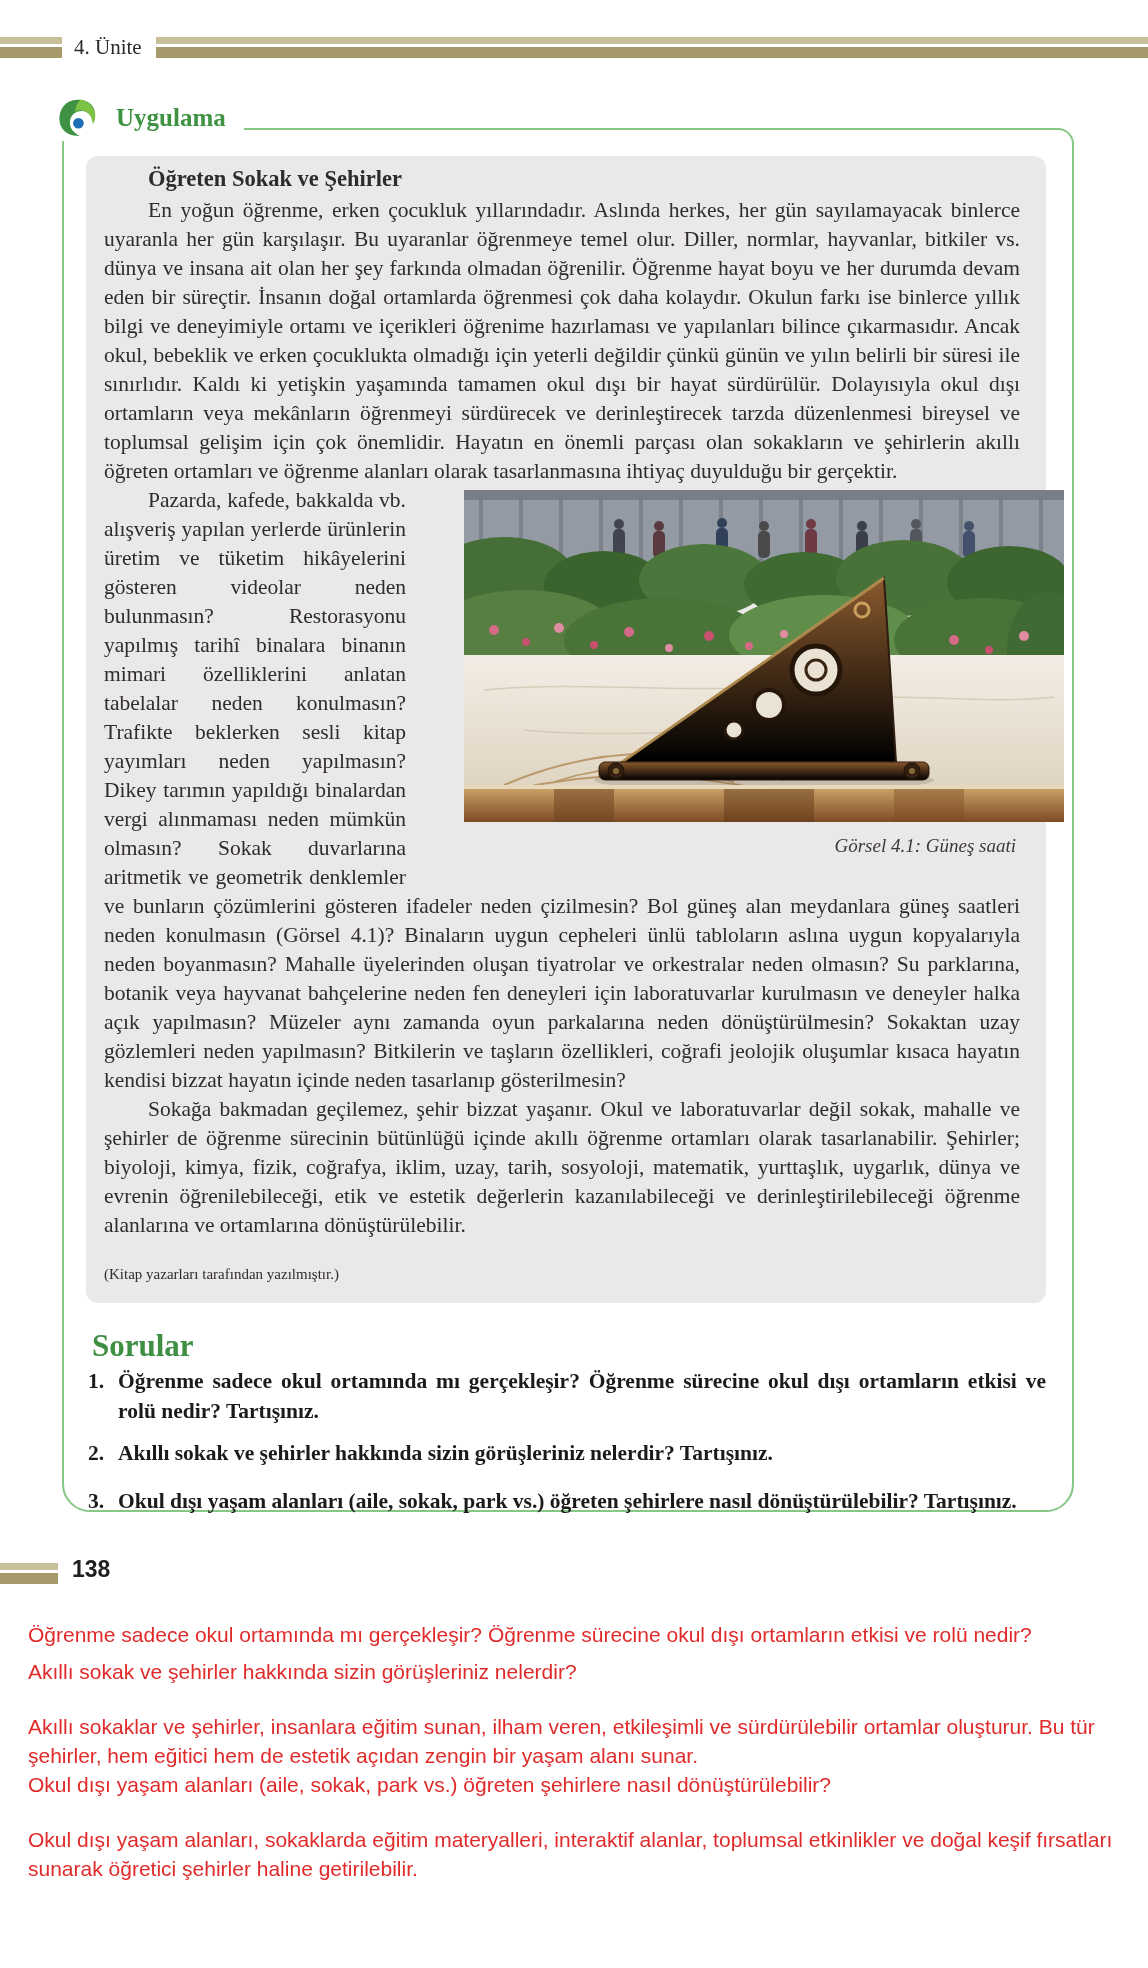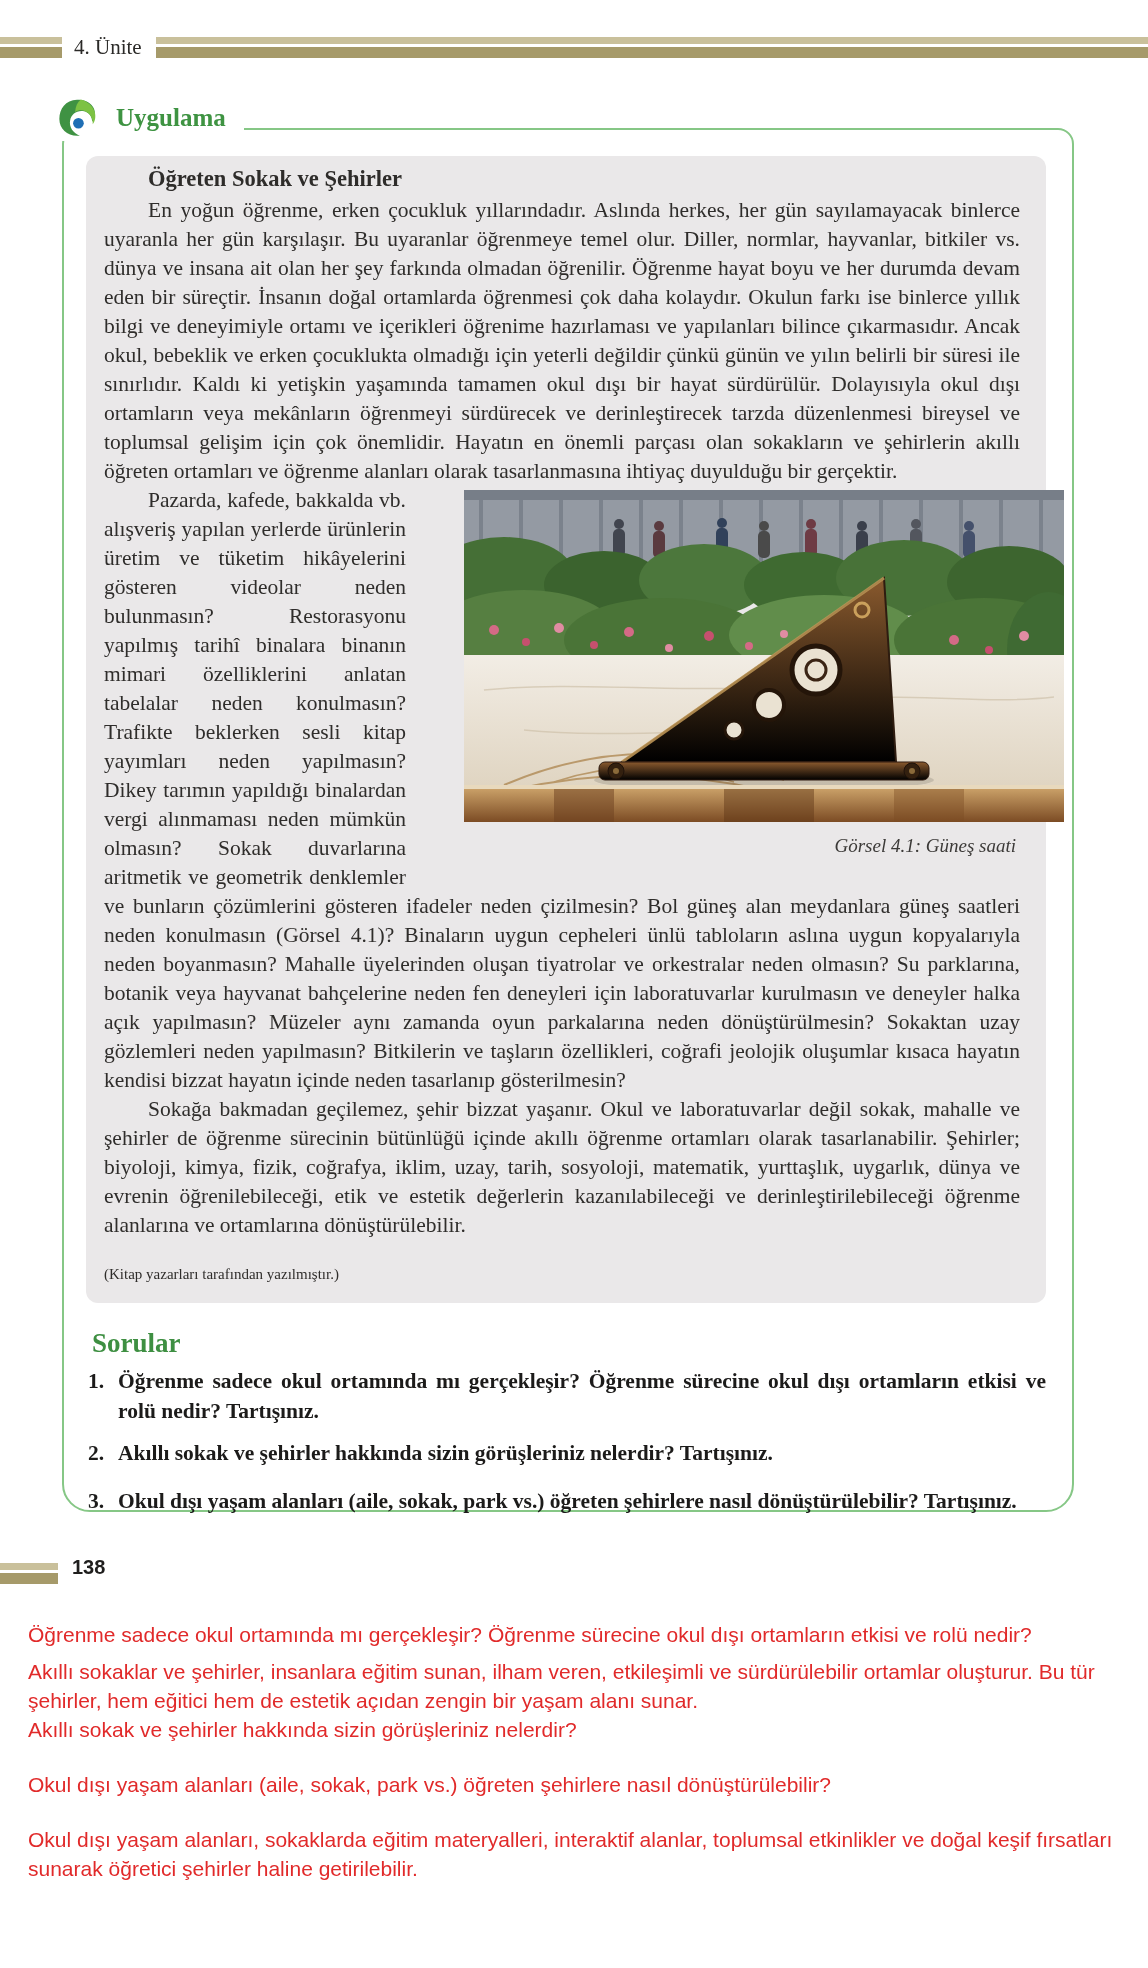--- a/index.html
+++ b/index.html
@@ -28,31 +28,31 @@
   .reading{margin:26px 26px 0 22px;background:#eae8e9;border-radius:12px;
            padding:10px 26px 20px 18px;min-height:1040px;}
   .reading .r-title{font-size:22.5px;font-weight:bold;margin:0 0 4px 44px;color:#2e2c2a;}
   .reading p{margin:0;font-size:21.5px;line-height:29px;text-align:justify;text-indent:44px;}
   .reading .fig{float:right;width:600px;margin:4px 0 4px 14px;}
   .fig .caption{display:block;text-align:right;font-style:italic;font-size:19px;
                 color:#3c3a38;margin-top:9px;padding-right:4px;}
   .attribution{clear:none;font-size:15px;margin-top:26px;padding-right:2px;}
 
   
-  .q-heading{position:absolute;left:28px;top:1198px;font-size:27px;font-weight:bold;color:#3e8f42;}
+  .q-heading{position:absolute;left:28px;top:1198px;font-size:31px;font-weight:bold;color:#3e8f42;}
   .questions{position:absolute;left:24px;top:1236px;right:26px;}
   .q-item{display:flex;font-weight:bold;font-size:21.5px;line-height:30px;color:#1c1b1a;text-align:justify;}
   .q-item .num{width:30px;flex:0 0 30px;}
   .q-item.q1{margin-bottom:12px;}
   .q-item.q2{margin-bottom:18px;}
 
   
   .footer-stripes{position:absolute;left:0;top:1563px;width:58px;}
   .page-num{position:absolute;left:72px;top:1556px;font-family:"Liberation Sans",sans-serif;
-            font-weight:bold;font-size:20px;color:#1f1e1d;}
+            font-weight:bold;font-size:23px;color:#1f1e1d;}
 
   
   .answers{position:absolute;left:28px;top:1620px;width:1094px;
            font-family:"Liberation Sans",sans-serif;font-size:21px;line-height:29px;color:#e12a2a;}
   .ans-item{margin:0;}
   .ans-item.m-small{margin-bottom:8px;}
   .ans-item.m-gap{margin-bottom:26px;}
 </style>
 </head>
 <body>
@@ -257,19 +257,19 @@
   </div>
 
   <div class="footer-stripes stripes">
     <div class="s1"></div>
       <div class="s2"></div>
   </div>
   <div class="page-num">138</div>
 
   <div class="answers">
     <p class="ans-item m-small">Öğrenme sadece okul ortamında mı gerçekleşir? Öğrenme sürecine okul dışı ortamların etkisi ve rolü nedir?</p>
+    <p class="ans-item m-gap">Akıllı sokak ve şehirler hakkında sizin görüşleriniz nelerdir?</p>
     <p class="ans-item">Akıllı sokaklar ve şehirler, insanlara eğitim sunan, ilham veren, etkileşimli ve sürdürülebilir ortamlar oluşturur. Bu tür şehirler, hem eğitici hem de estetik açıdan zengin bir yaşam alanı sunar.</p>
-    <p class="ans-item m-gap">Akıllı sokak ve şehirler hakkında sizin görüşleriniz nelerdir?</p>
     <p class="ans-item m-gap">Okul dışı yaşam alanları (aile, sokak, park vs.) öğreten şehirlere nasıl dönüştürülebilir?</p>
     <p class="ans-item">Okul dışı yaşam alanları, sokaklarda eğitim materyalleri, interaktif alanlar, toplumsal etkinlikler ve doğal keşif fırsatları sunarak öğretici şehirler haline getirilebilir.</p>
   </div>
 
 </div>
 
 </body></html>

